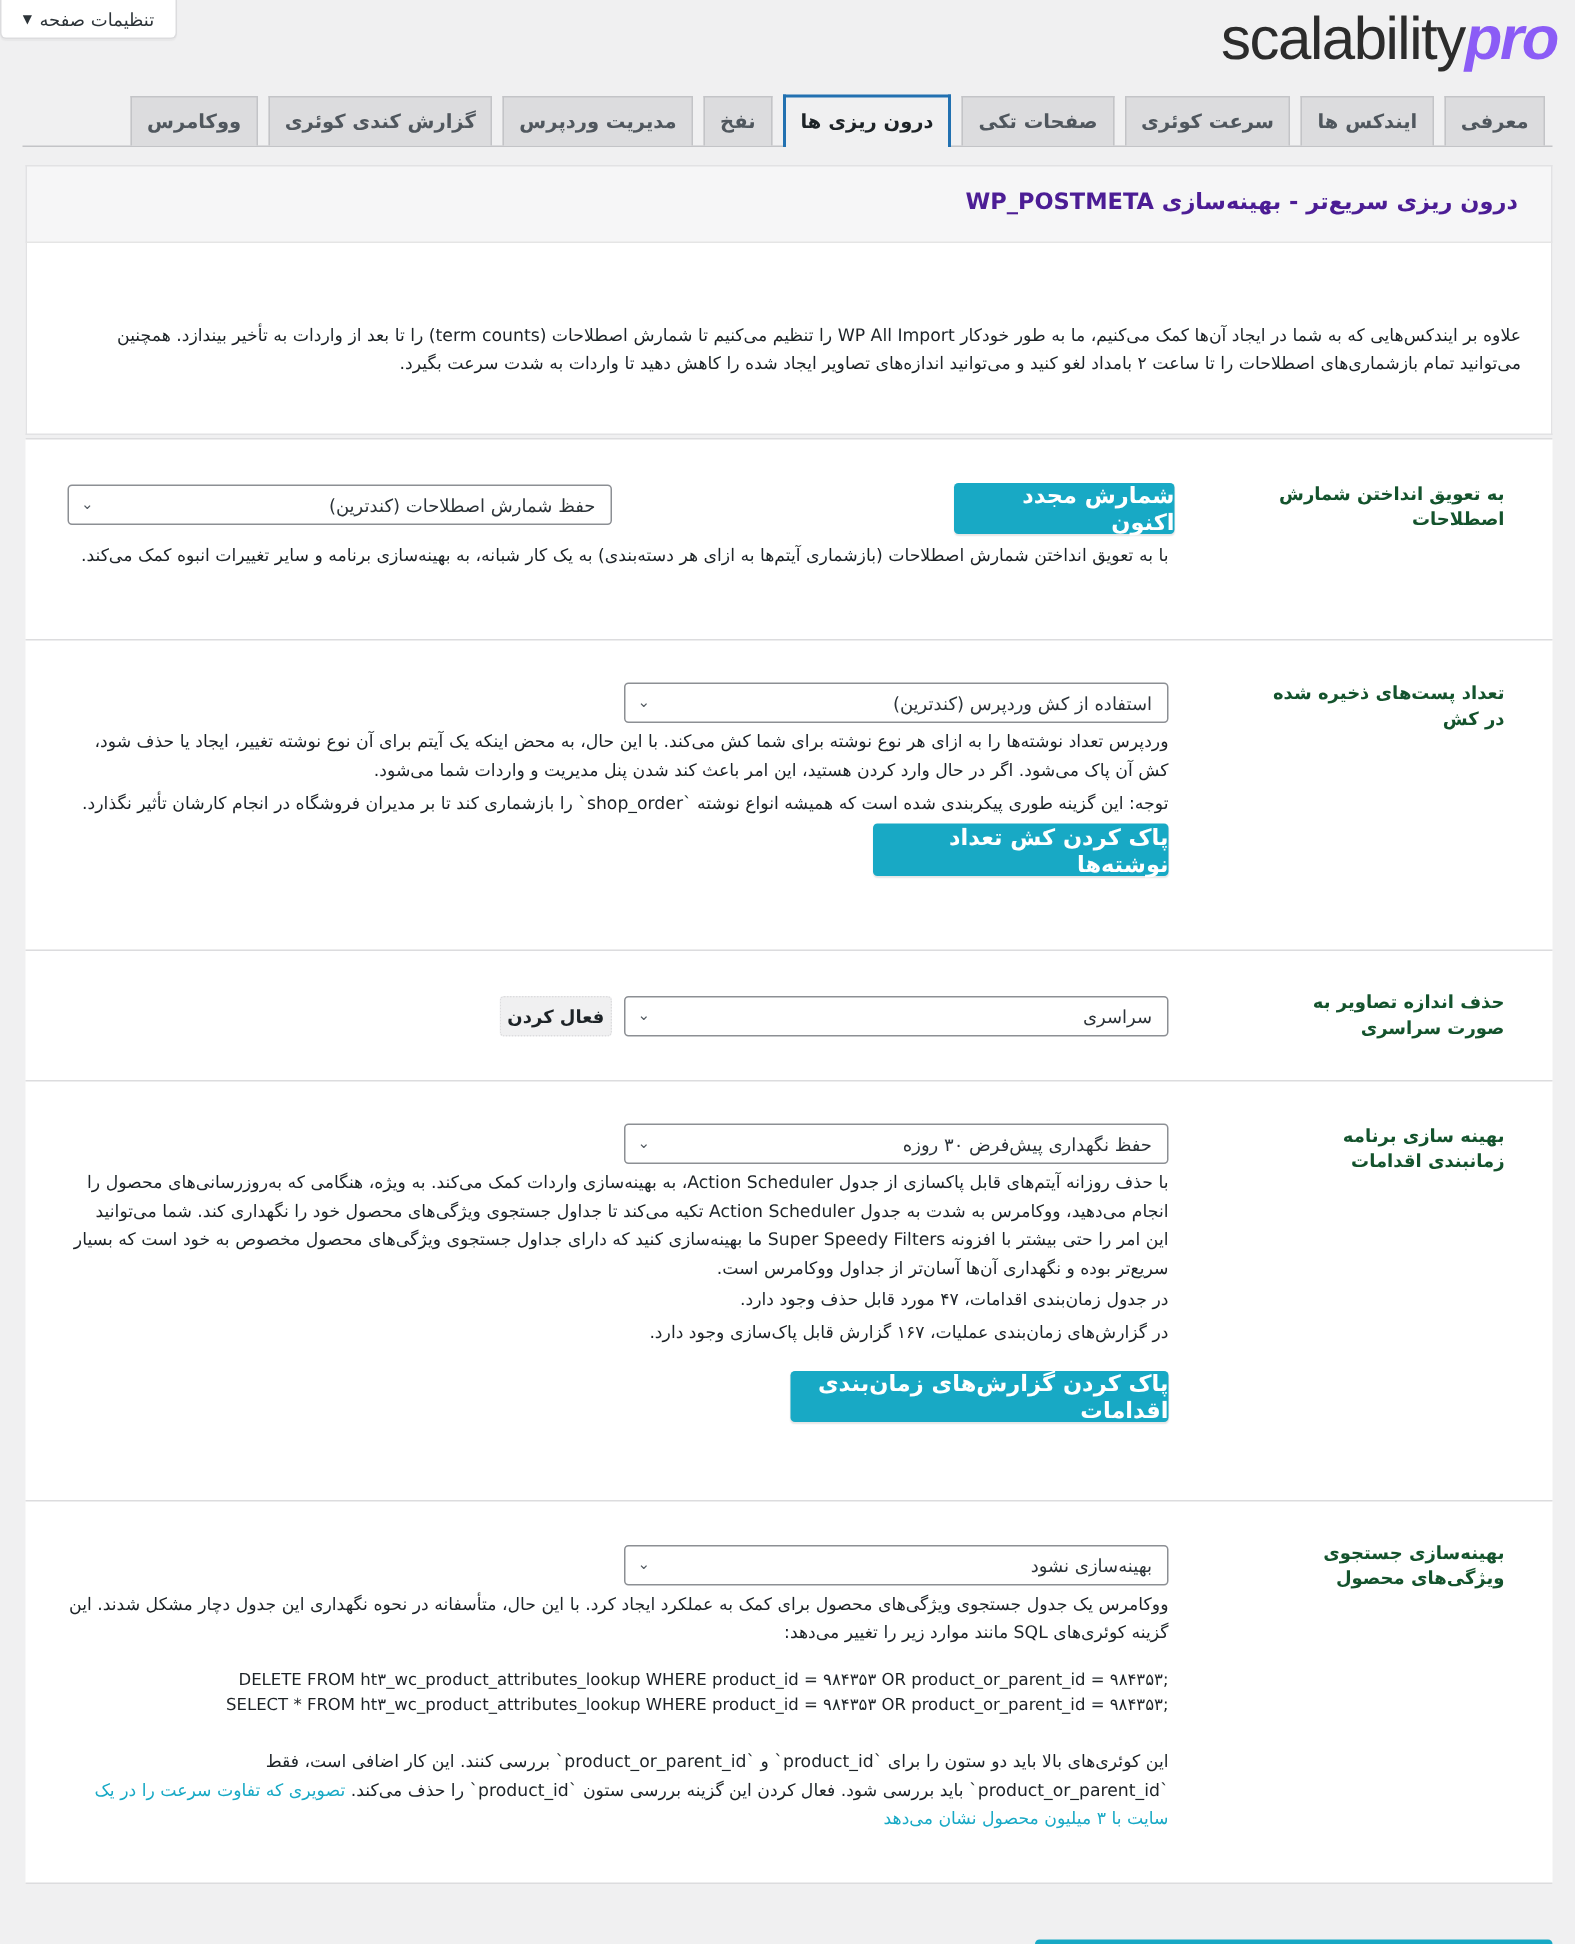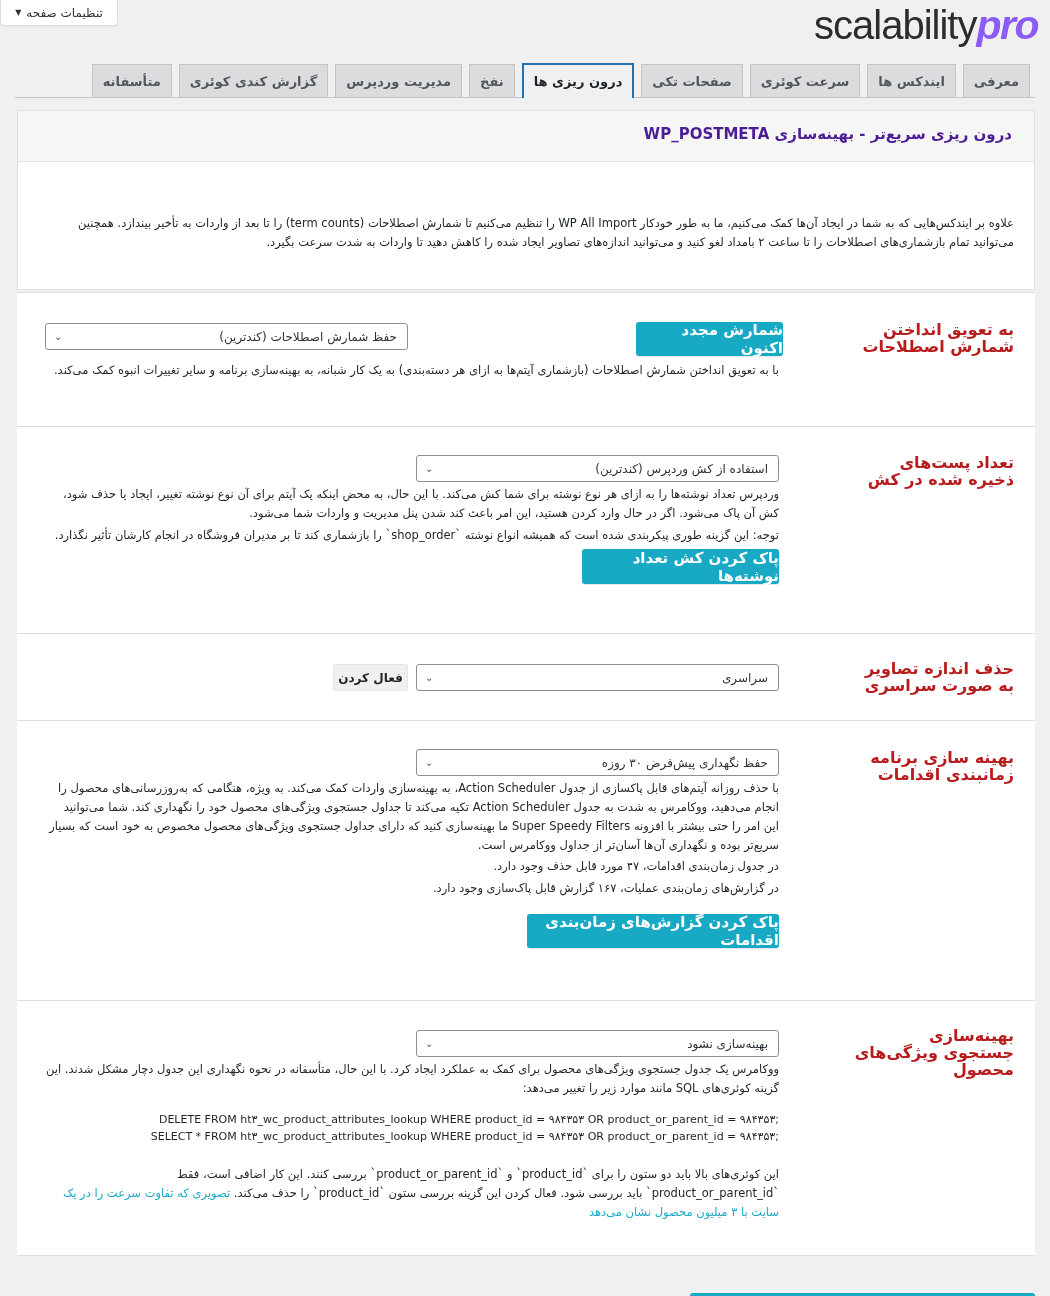--- a/index.html
+++ b/index.html
@@ -74,23 +74,23 @@
     .intro p {
       position: absolute; right: 20px; left: 50px; top: 52px;
       font-size: 11.5px; line-height: 19px; color: #1d2327;
     }
     .row {
       position: absolute; left: 17px; right: 15px;
       background: #fff;
       border-top: 1px solid #dcdcde;
     }
     .row-label {
-      position: absolute; right: 21px;
+      position: absolute; right: 32px;
       width: 160px;
-      font-size: 16px; font-weight: bold; line-height: 17px; color: #b91c1c;
+      font-size: 12px; font-weight: bold; line-height: 17px; color: #14532d;
     }
     .field {
       position: absolute; right: 256px; left: 28px;
     }
     .select {
       height: 27px; background: #fff;
       border: 1px solid #8c8f94; border-radius: 3px;
       display: flex; align-items: center; justify-content: space-between;
       padding: 0 10px 0 8px; font-size: 12px; color: #2c3338;
       cursor: pointer;
@@ -133,21 +133,21 @@
 
 <div class="tabs">
   <div class="tab">معرفی</div>
   <div class="tab">ایندکس ها</div>
   <div class="tab">سرعت کوئری</div>
   <div class="tab">صفحات تکی</div>
   <div class="tab active">درون ریزی ها</div>
   <div class="tab">نفخ</div>
   <div class="tab">مدیریت وردپرس</div>
   <div class="tab">گزارش کندی کوئری</div>
-  <div class="tab">متأسفانه</div>
+  <div class="tab">ووکامرس</div>
 </div>
 
 <div class="panel panel-header">
   <div class="title">درون ریزی سریع‌تر - بهینه‌سازی WP_POSTMETA</div>
 </div>
 <div class="intro">
   <p>علاوه بر ایندکس‌هایی که به شما در ایجاد آن‌ها کمک می‌کنیم، ما به طور خودکار WP All Import را تنظیم می‌کنیم تا شمارش اصطلاحات (term counts) را تا بعد از واردات به تأخیر بیندازد. همچنین می‌توانید تمام بازشماری‌های اصطلاحات را تا ساعت ۲ بامداد لغو کنید و می‌توانید اندازه‌های تصاویر ایجاد شده را کاهش دهید تا واردات به شدت سرعت بگیرد.</p>
 </div>
 
 <div class="row" style="top:292px; height:134px;">

